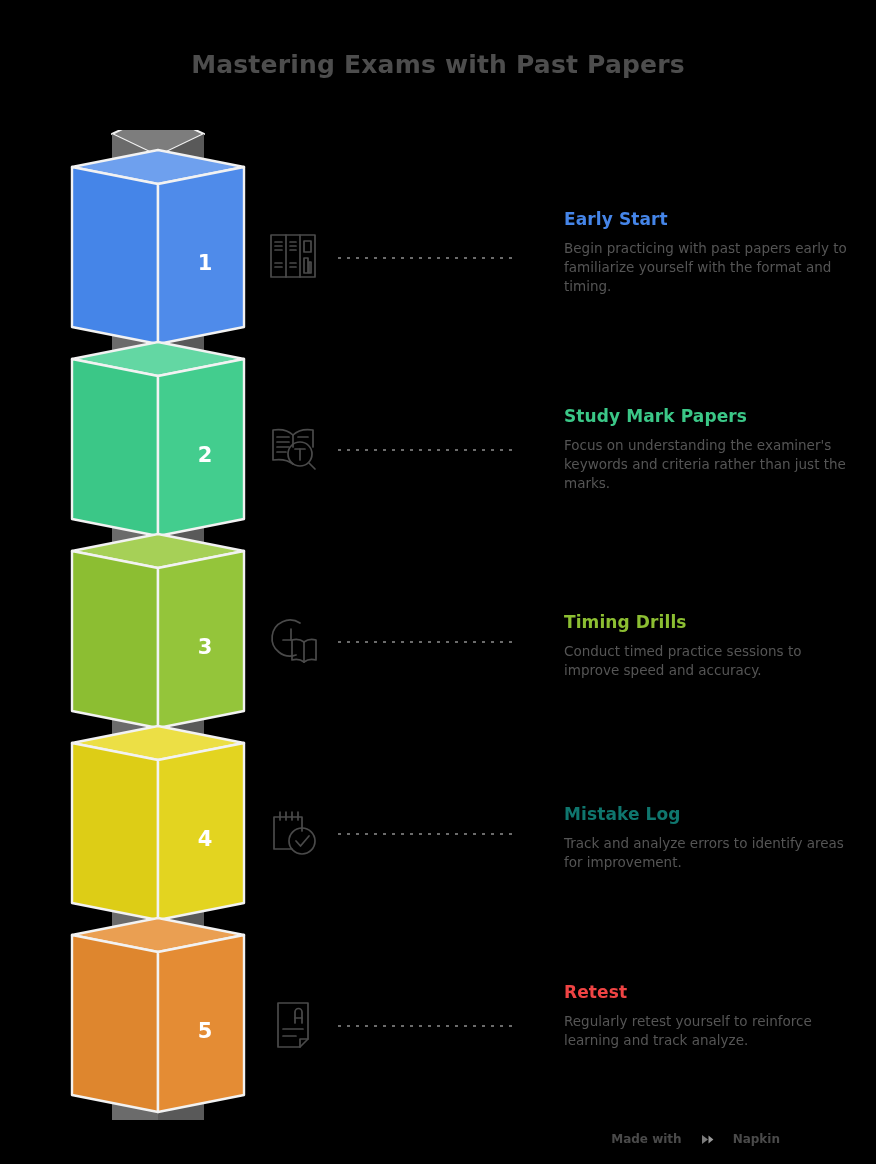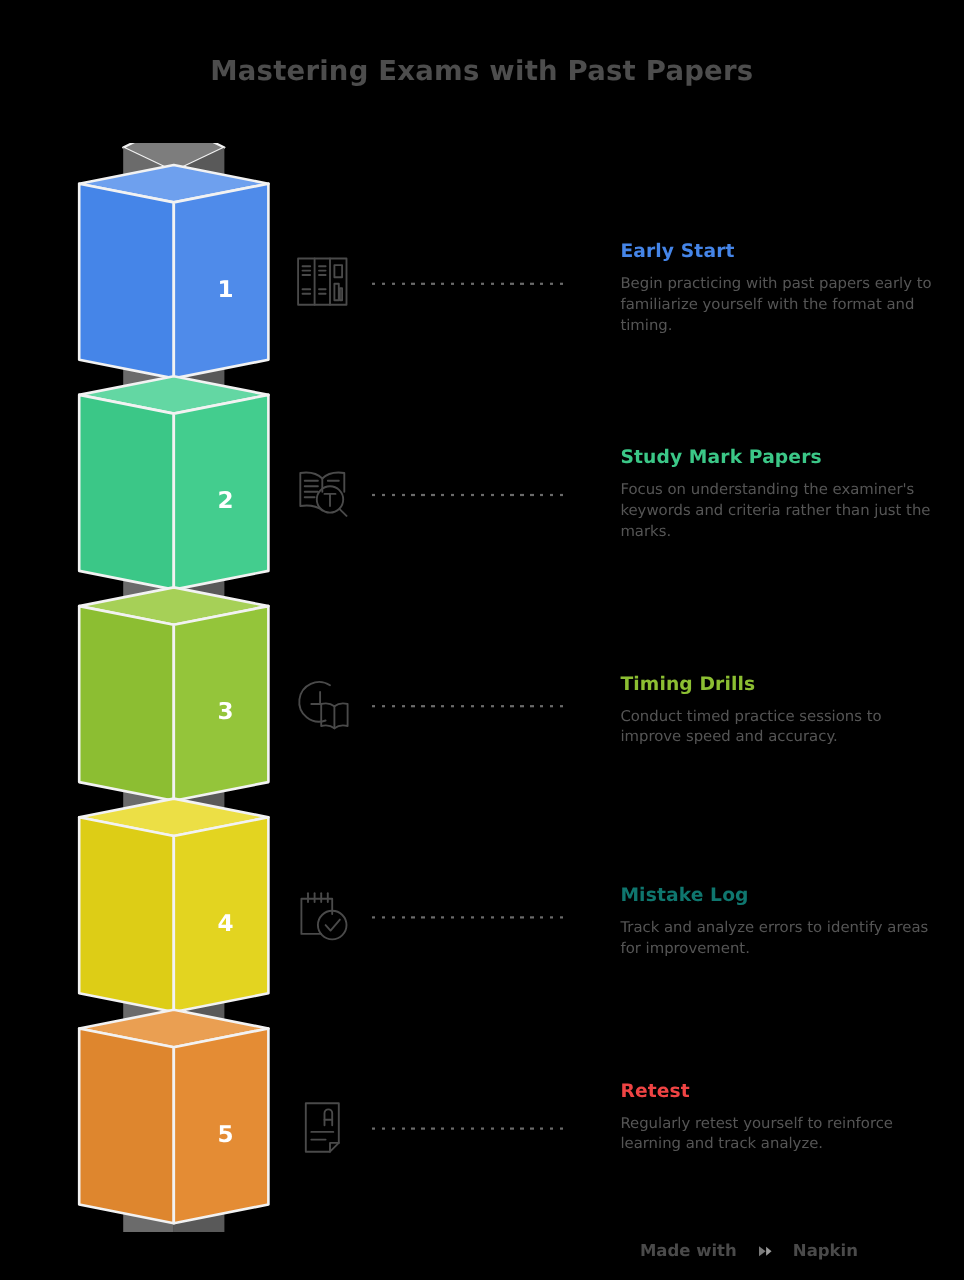--- a/index.html
+++ b/index.html
@@ -64,21 +64,21 @@
     color:#555555;
   }
 
   
   .footer {
     position:absolute;
     right:22px; bottom:18px;
     display:flex;
     align-items:center;
     gap:19px;
-    font-size:15px;
+    font-size:12px;
     font-weight:bold;
     color:#4a4a4a;
   }
   .footer .nap-logo { display:block; }
 </style>
 </head>
 <body>
 
 <div id="page">
 
@@ -144,21 +144,21 @@
             <line x1="28" y1="21" x2="34" y2="21" fill="none" stroke="#4a4a4a" stroke-width="1.7" stroke-linecap="round" stroke-linejoin="round"></line>
             <line x1="28" y1="25" x2="34" y2="25" fill="none" stroke="#4a4a4a" stroke-width="1.7" stroke-linecap="round" stroke-linejoin="round"></line>
             <line x1="28" y1="38" x2="34" y2="38" fill="none" stroke="#4a4a4a" stroke-width="1.7" stroke-linecap="round" stroke-linejoin="round"></line>
             <line x1="28" y1="42" x2="34" y2="42" fill="none" stroke="#4a4a4a" stroke-width="1.7" stroke-linecap="round" stroke-linejoin="round"></line>
             <path d="M42 16 L49 16 L49 27 L42 27 Z" fill="none" stroke="#4a4a4a" stroke-width="1.7" stroke-linecap="round" stroke-linejoin="round"></path>
             <path d="M42 33 L46 33 L46 48 L42 48 Z" fill="none" stroke="#4a4a4a" stroke-width="1.7" stroke-linecap="round" stroke-linejoin="round"></path>
             <path d="M47 37 L49 37 L49 48 L47 48 Z" fill="none" stroke="#4a4a4a" stroke-width="1.7" stroke-linecap="round" stroke-linejoin="round"></path>
           </svg>
         </div>
         <div class="dots" style="top:256.5px"></div>
-        <div class="row-text" style="top:219px">
+        <div class="row-text" style="top:209px">
           <div class="row-title" style="color:#4585e8">Early Start</div>
           <div class="row-desc">Begin practicing with past papers early to familiarize yourself with the format and timing.</div>
         </div>
       </div>
       <div class="row" style="top:0px">
         <div class="row-icon" style="top:416.5px">
           <svg viewBox="0 0 62 62">
             <path d="M31 18 C26 13 18 12 11 13 L11 43 C18 42 26 43 31 47" fill="none" stroke="#4a4a4a" stroke-width="1.7" stroke-linecap="round" stroke-linejoin="round"></path>
             <path d="M31 18 C36 13 44 12 51 13 L51 30" fill="none" stroke="#4a4a4a" stroke-width="1.7" stroke-linecap="round" stroke-linejoin="round"></path>
             <line x1="31" y1="18" x2="31" y2="30" fill="none" stroke="#4a4a4a" stroke-width="1.7" stroke-linecap="round" stroke-linejoin="round"></line>

